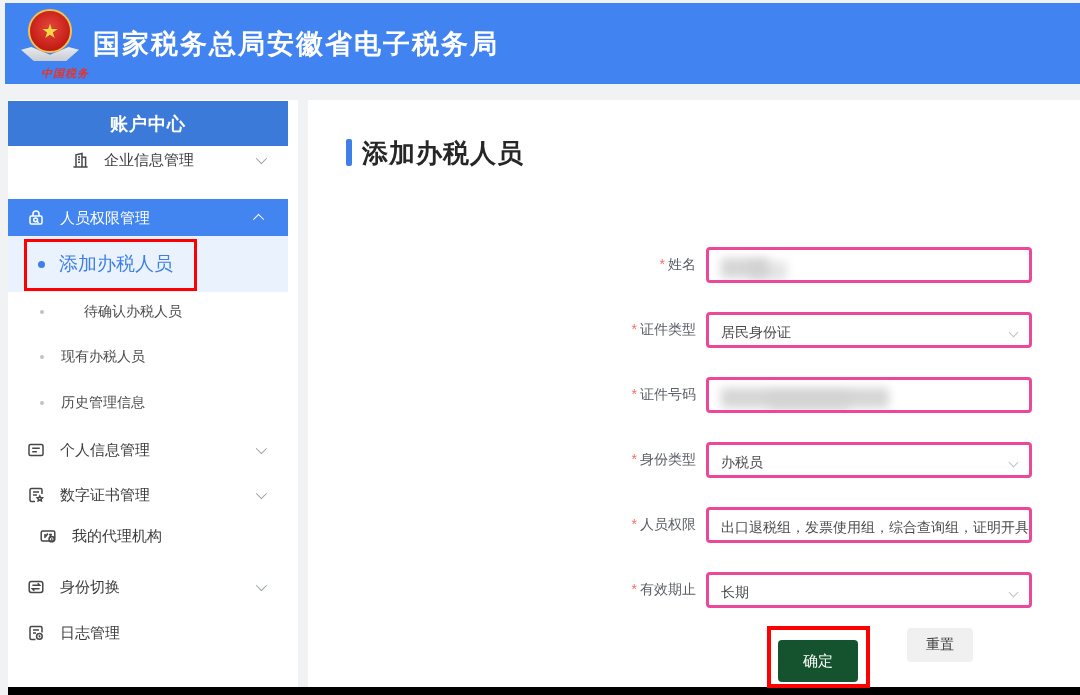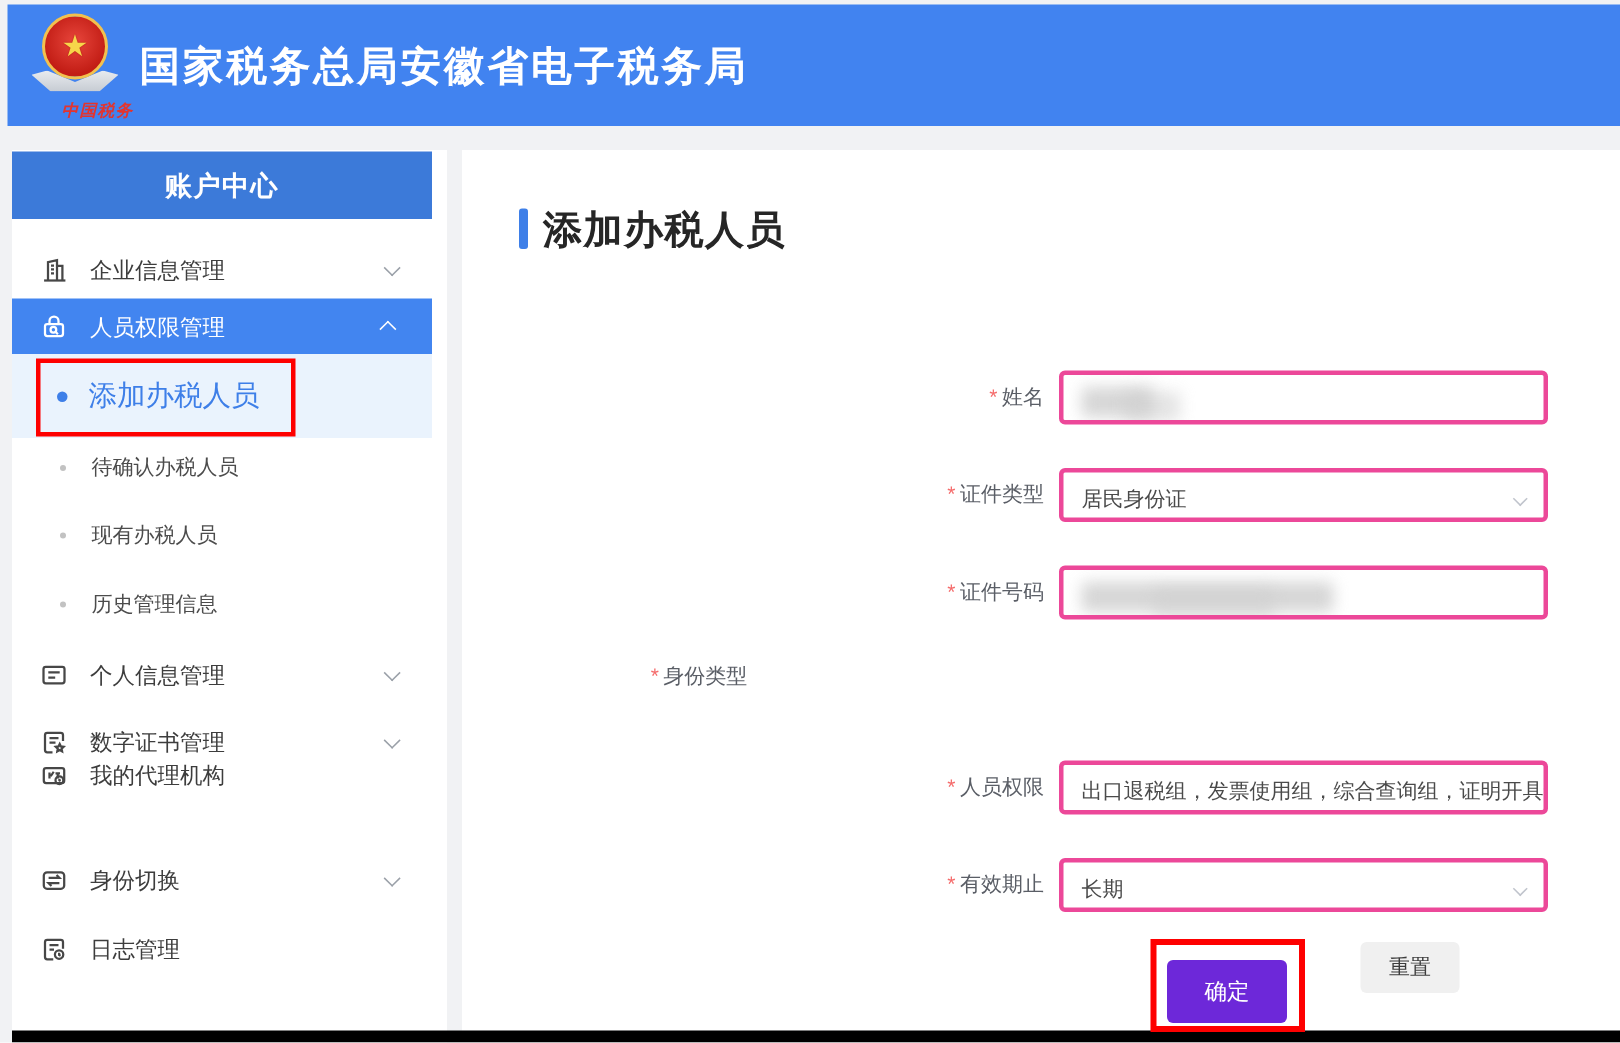--- a/index.html
+++ b/index.html
@@ -124,21 +124,21 @@
   }
   .blur-blob {
     position:absolute; top:8px; height:20px; background:#cfcfcf;
     border-radius:3px; filter:blur(5px); opacity:.85;
   }
 
   .btn {
     position:absolute; display:flex; align-items:center; justify-content:center;
     border-radius:4px; font-size:15px; cursor:pointer; border:none;
   }
-  .btn-confirm { left:470px; top:540px; width:80px; height:42px; background:#6d28d9; color:#ffffff; }
+  .btn-confirm { left:470px; top:540px; width:80px; height:42px; background:#14532d; color:#ffffff; }
   .btn-reset   { left:599px; top:528px; width:66px; height:34px; background:#f0f0f0; color:#3d3d3d; font-size:14px; }
 
   .footer-bar {
     position:absolute; left:8px; right:0; top:687px; height:8px; background:#000000;
   }
 </style>
 </head>
 <body>
 
 <div class="header">
@@ -148,21 +148,21 @@
       <span class="emblem-star">★</span>
     </div>
   </div>
   <div class="logo-caption">中国税务</div>
   <div class="header-title">国家税务总局安徽省电子税务局</div>
 </div>
 
 <div class="sidebar">
   <div class="sidebar-title">账户中心</div>
 
-  <div class="nav-item" style="top:60px;">
+  <div class="nav-item" style="top:40px;padding-left:44px;">
     <span class="nav-icon">
       <svg viewBox="0 0 20 20" fill="none" stroke="currentColor" stroke-width="1.5">
         <path d="M6 17V4.8L12 3.4V17"></path>
           <path d="M12 7.2h3.6V17"></path>
           <path d="M3.4 17h14.2"></path>
         <path d="M8 7h2M8 9.6h2M8 12.2h2"></path>
       </svg>
     </span>
     <span class="nav-label">企业信息管理</span>
     <span class="chev chev-down"></span>
@@ -180,21 +180,21 @@
     <span class="nav-label">人员权限管理</span>
     <span class="chev chev-up"></span>
   </div>
 
   <div class="sub-item active-sub" style="top:136px;">
     <span class="sub-bullet"></span>
     <span class="sub-label">添加办税人员</span>
   </div>
   <div class="annotation-box" style="left:16px; top:139px; width:173px; height:52px;"></div>
 
-  <div class="sub-item" style="top:192px;">
+  <div class="sub-item" style="top:192px;gap:23px;">
     <span class="sub-bullet"></span>
     <span class="sub-label">待确认办税人员</span>
   </div>
 
   <div class="sub-item" style="top:237px;">
     <span class="sub-bullet"></span>
     <span class="sub-label">现有办税人员</span>
   </div>
 
   <div class="sub-item" style="top:283px;">
@@ -219,21 +219,21 @@
       <svg viewBox="0 0 20 20" fill="none" stroke="currentColor" stroke-width="1.5">
         <path d="M16 9V5a1.5 1.5 0 0 0-1.5-1.5h-9A1.5 1.5 0 0 0 4 5v10a1.5 1.5 0 0 0 1.5 1.5H9"></path>
         <path d="M7 7h6M7 10h4"></path>
         <path d="M13.8 11l.8 1.6 1.8.26-1.3 1.27.3 1.8-1.6-.85-1.6.85.3-1.8-1.3-1.27 1.8-.26z"></path>
       </svg>
     </span>
     <span class="nav-label">数字证书管理</span>
     <span class="chev chev-down"></span>
   </div>
 
-  <div class="nav-item" style="top:397px;">
+  <div class="nav-item" style="top:416px;padding-left:12px;">
     <span class="nav-icon">
       <svg viewBox="0 0 20 20" fill="none" stroke="currentColor" stroke-width="1.5">
         <rect x="3.2" y="5" width="13.6" height="10" rx="1.5"></rect>
         <path d="M7 8v4M9.8 7.5l-2 3M11 8.5h3M12.5 8.5V12"></path>
         <circle cx="13.6" cy="13.2" r="2.6"></circle>
           <path d="M13.6 12.2v1l0.8.5"></path>
       </svg>
     </span>
     <span class="nav-label">我的代理机构</span>
   </div>
@@ -283,21 +283,21 @@
   </div>
 
   <div class="form-row" style="top:277px;">
     <div class="form-label"><span class="req">*</span><span>证件号码</span></div>
     <div class="form-box no-chev">
       <span class="blur-blob" style="left:12px; width:168px;"></span>
       <span class="blur-blob" style="left:60px; width:80px; top:12px; opacity:.5;"></span>
     </div>
   </div>
 
-  <div class="form-row" style="top:342px;flex-direction:column;">
+  <div class="form-row" style="top:342px;">
     <div class="form-label"><span class="req">*</span><span>身份类型</span></div>
     <div class="form-box">
       <span>办税员</span>
       <span class="select-chev"></span>
     </div>
   </div>
 
   <div class="form-row" style="top:407px;">
     <div class="form-label"><span class="req">*</span><span>人员权限</span></div>
     <div class="form-box no-chev">

